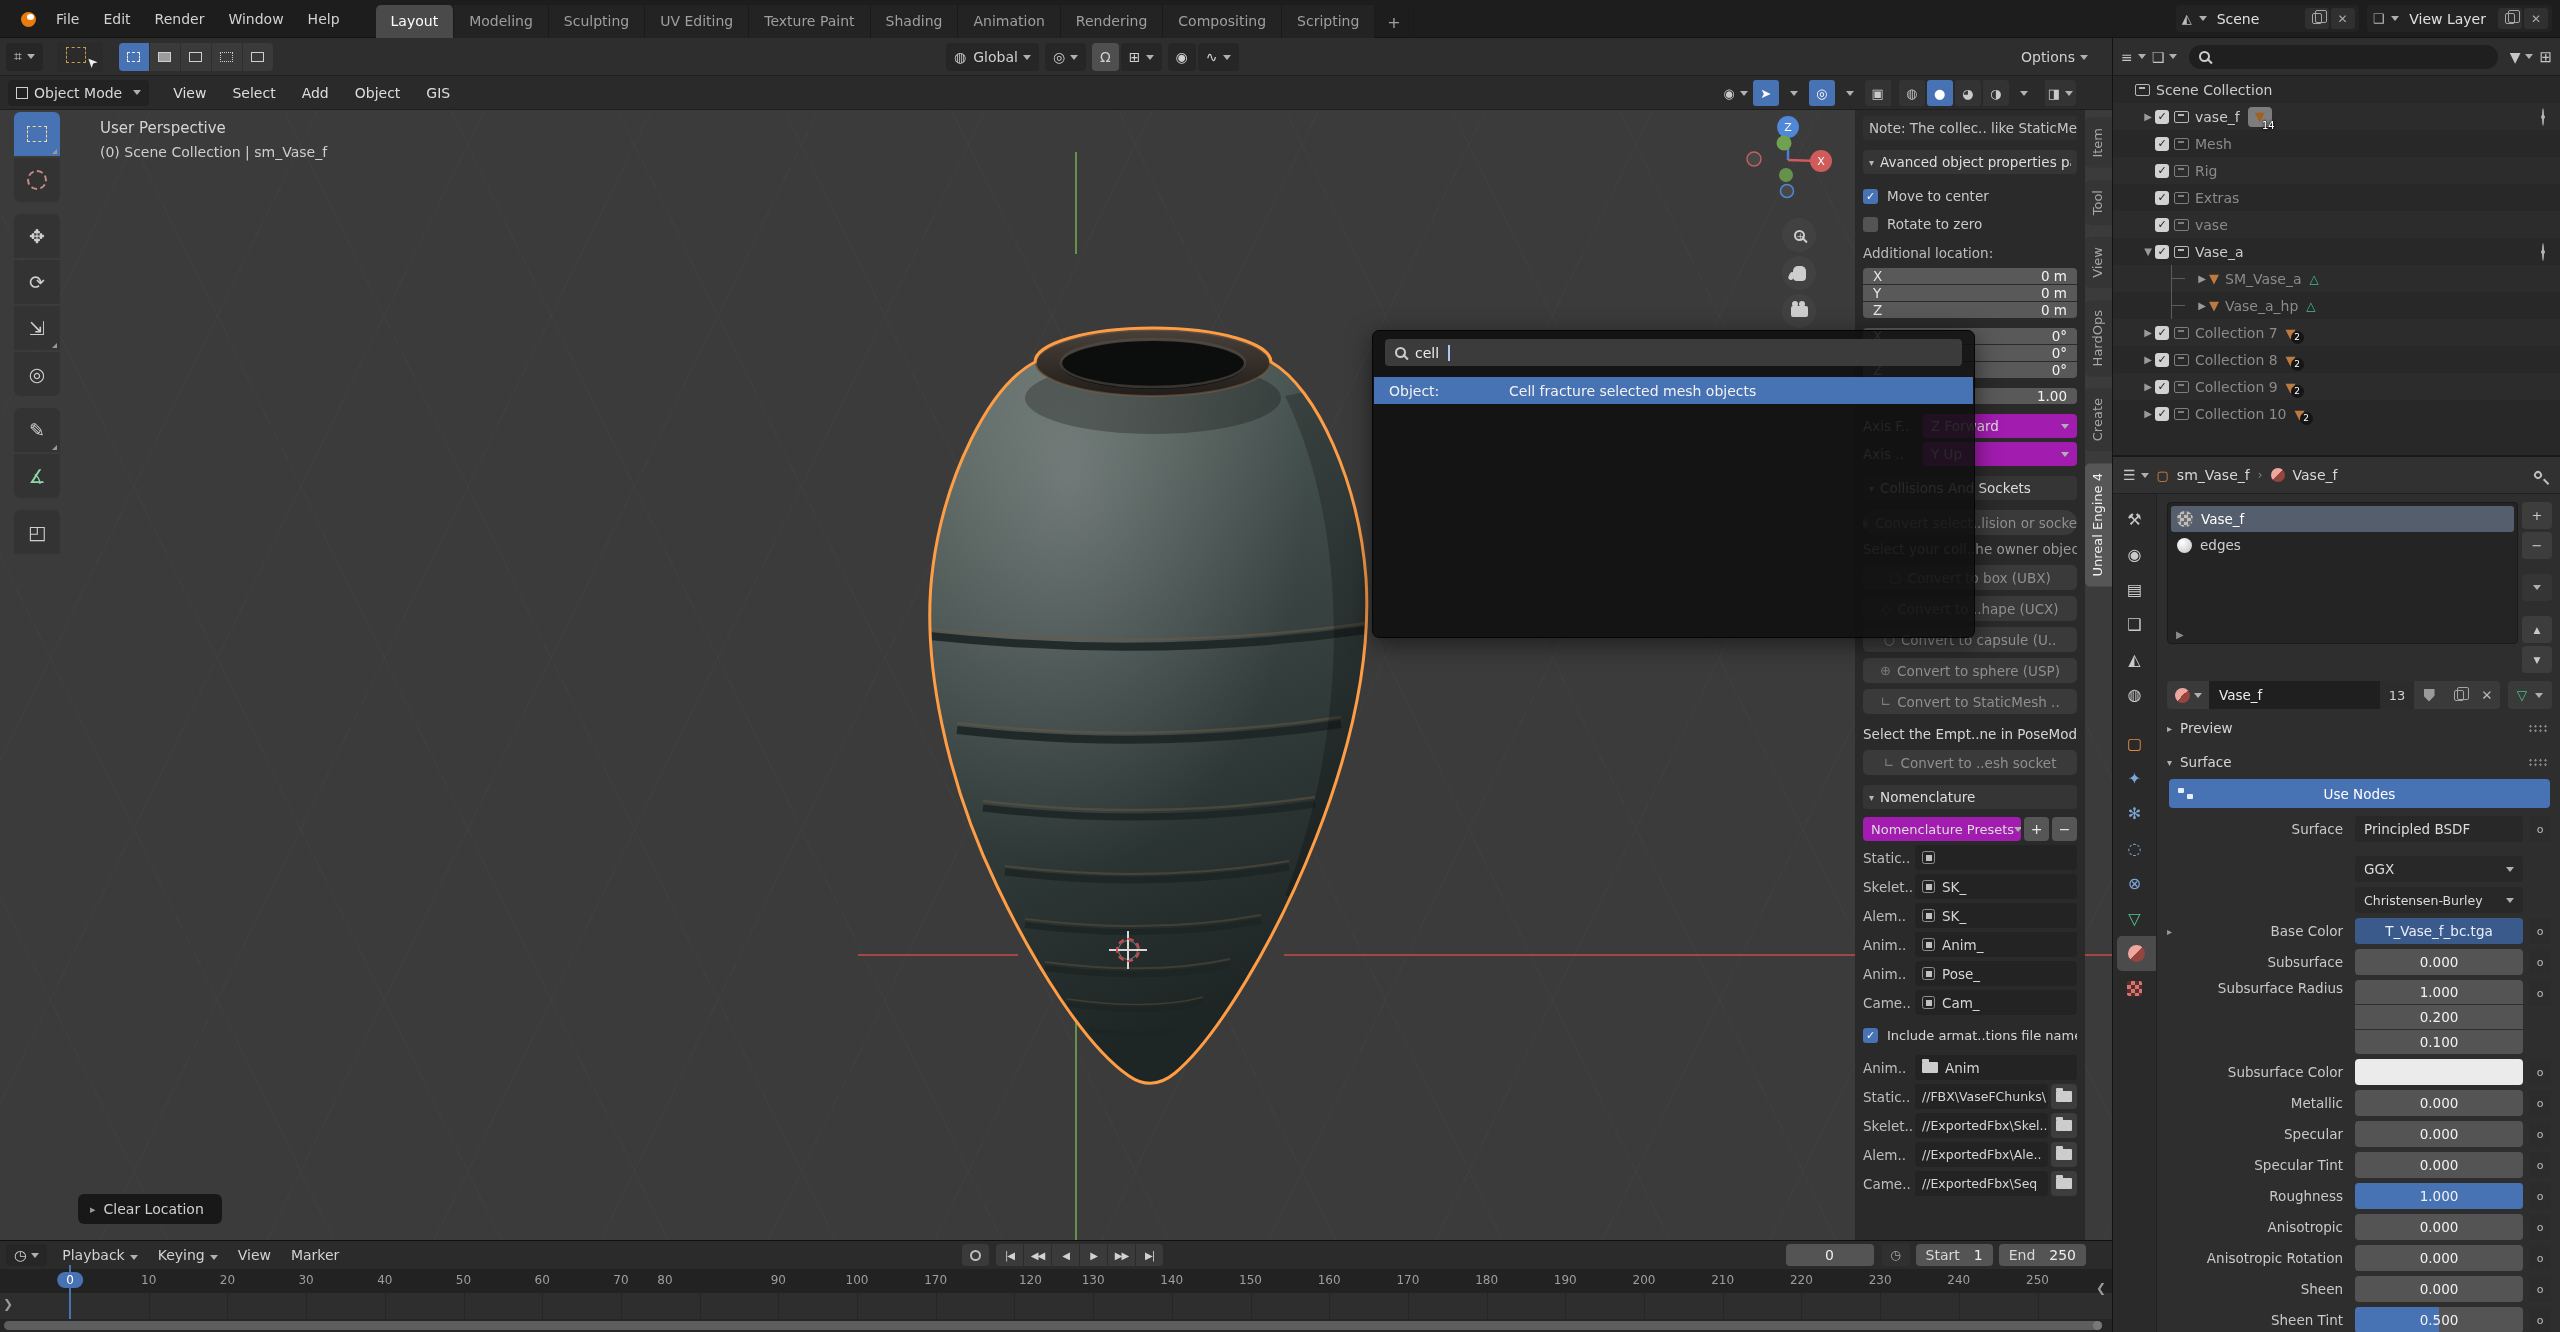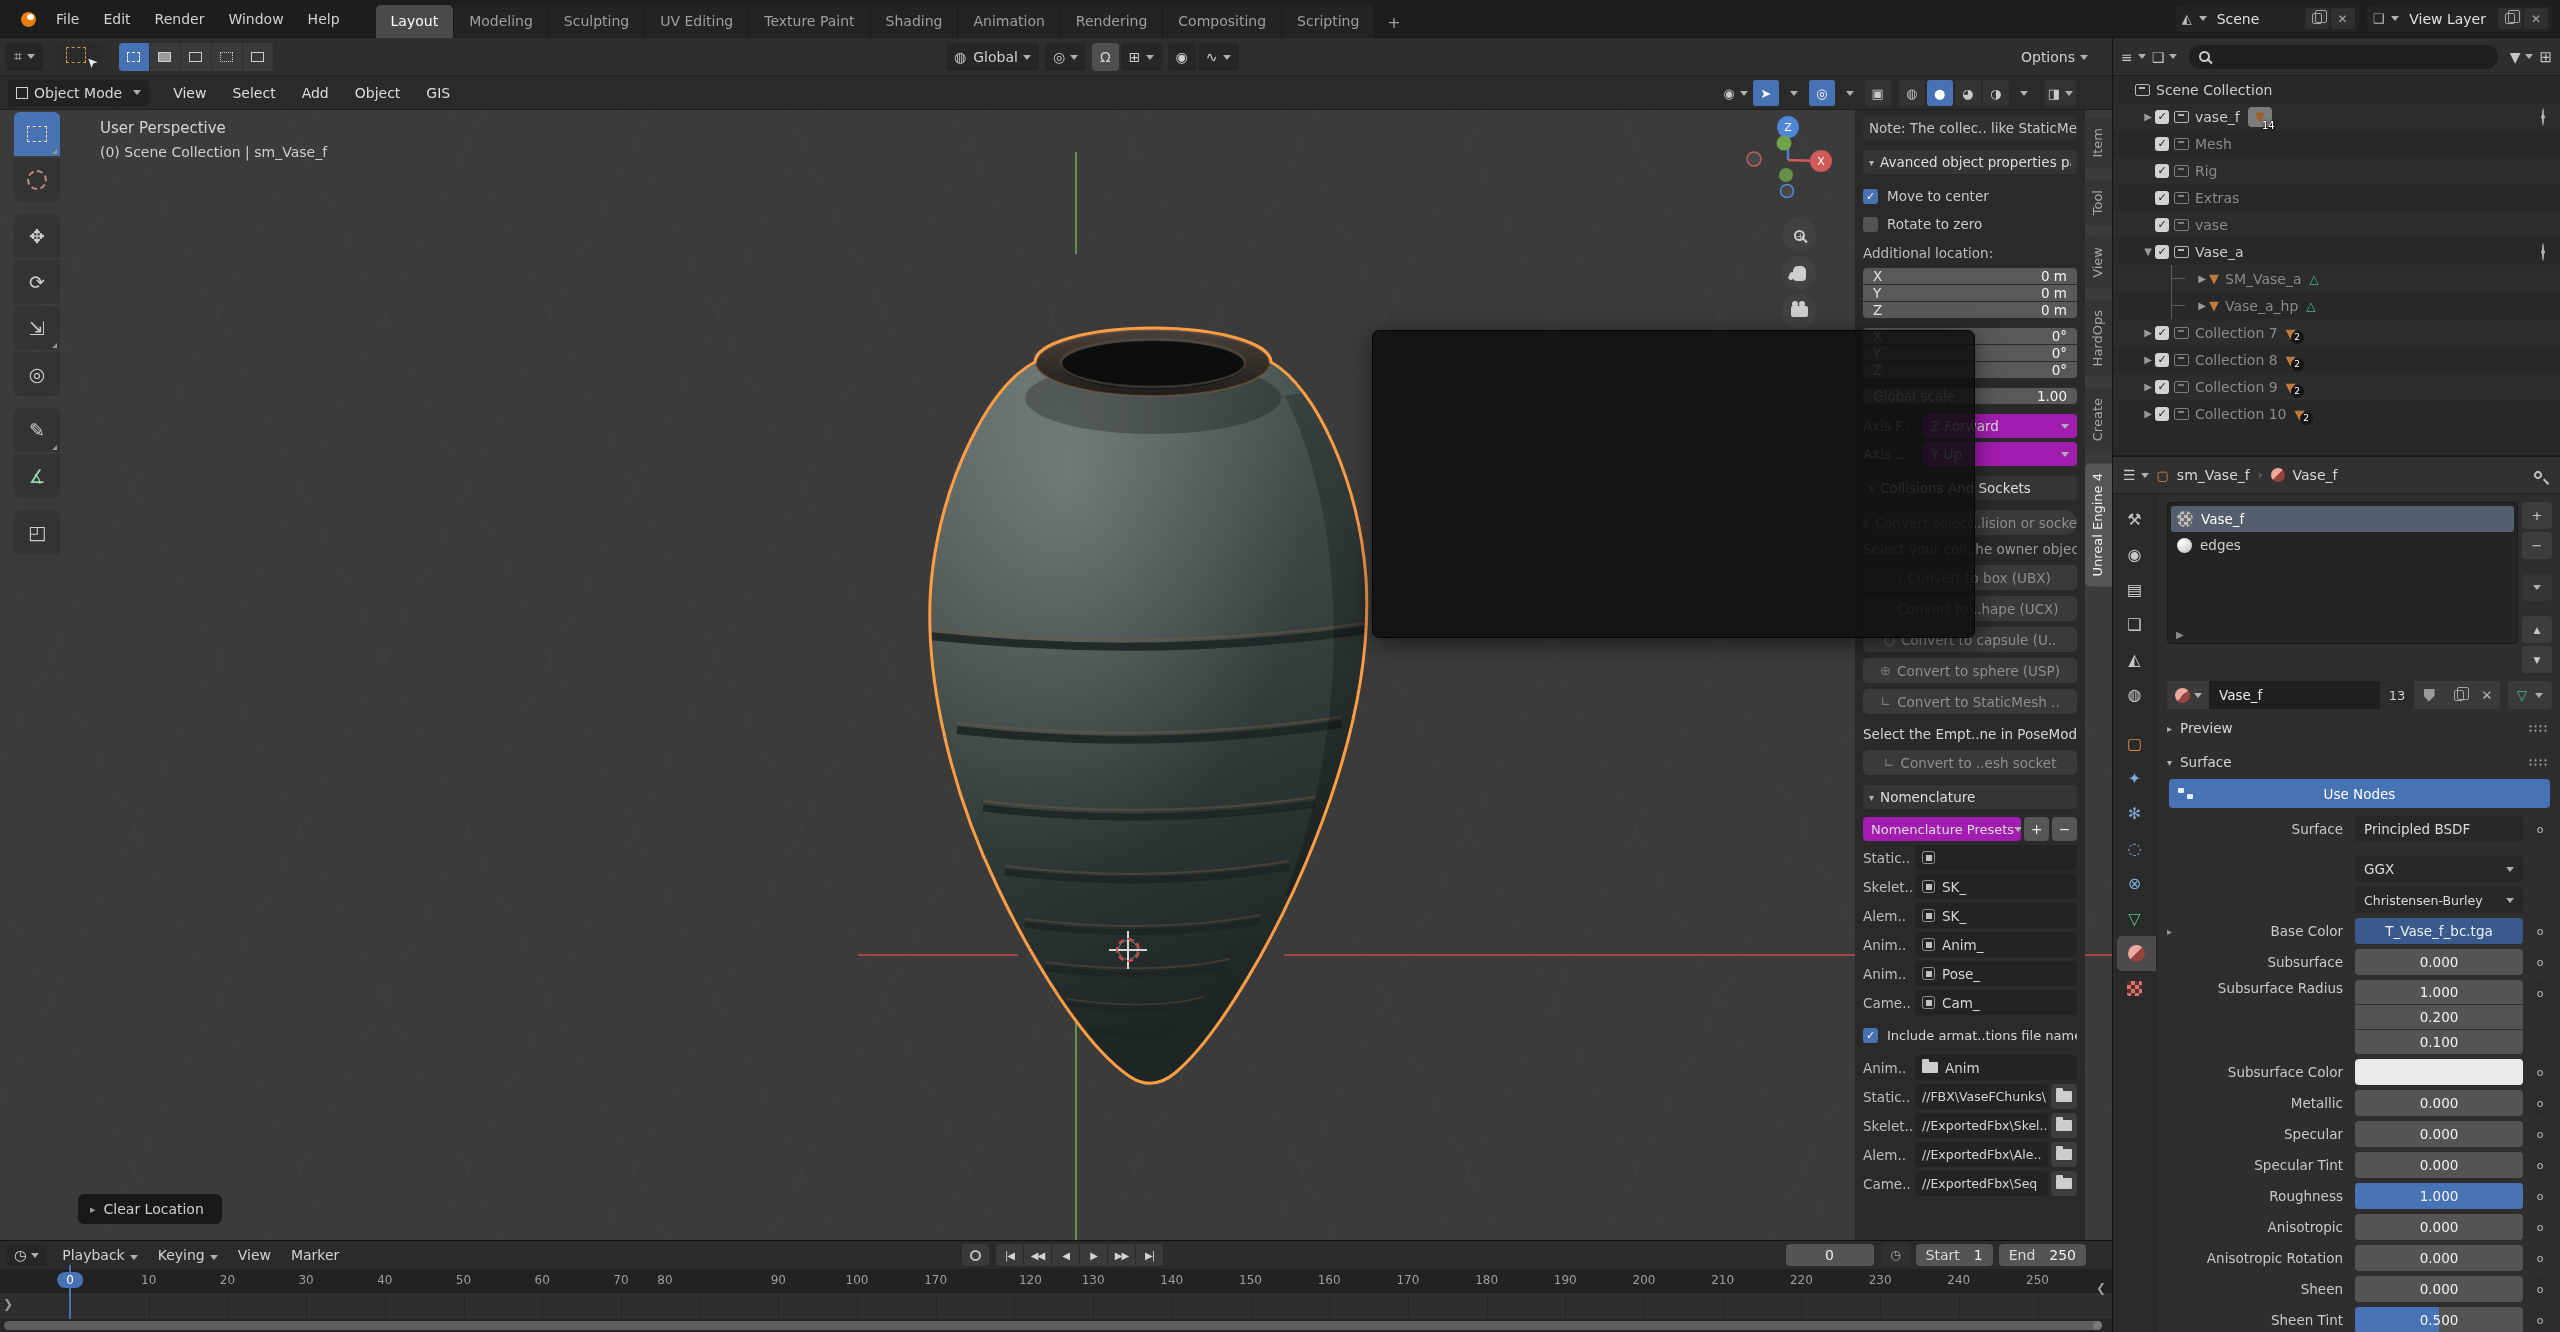--- a/index.html
+++ b/index.html
@@ -1214,15 +1214,24 @@
                 </span>
                 <span class="deco">o</span>
               </div>
             </div>
         </div>
       </div>
     </div>
   </div>
 
   <div class="popup">
+    <div class="sfield">
+      <span class="mag"></span>
+      <span>cell</span>
+      <span class="caretbar"></span>
+    </div>
+    <div class="rrow">
+      <span class="rtype">Object:</span>
+      <span class="rval">Cell fracture selected mesh objects</span>
+    </div>
   </div>
 
 </div>
 
 </body></html>

